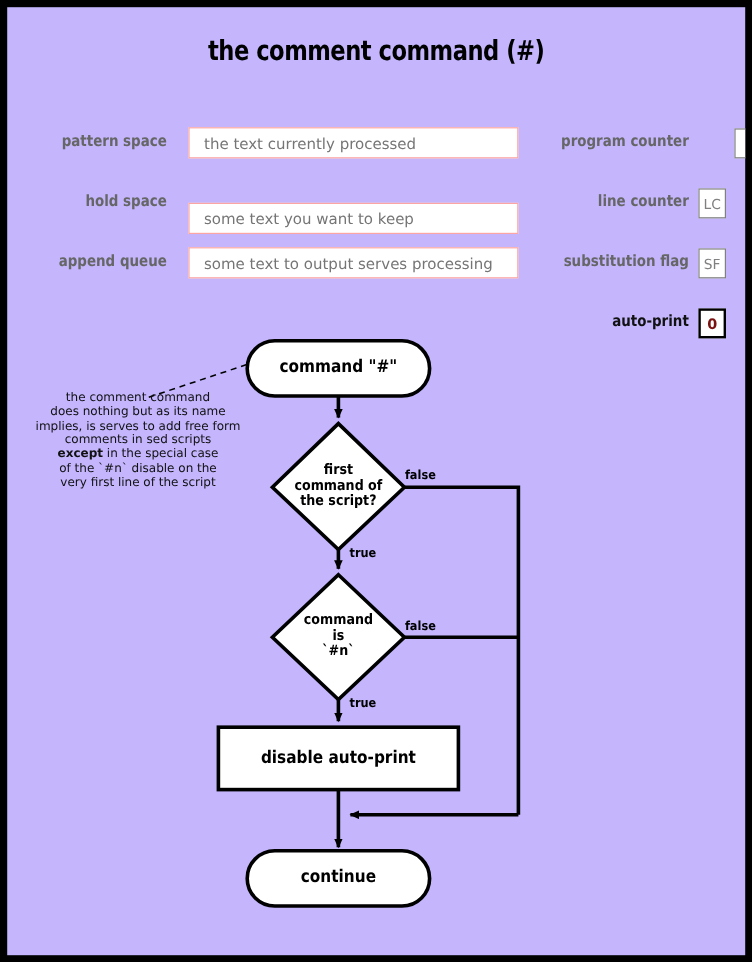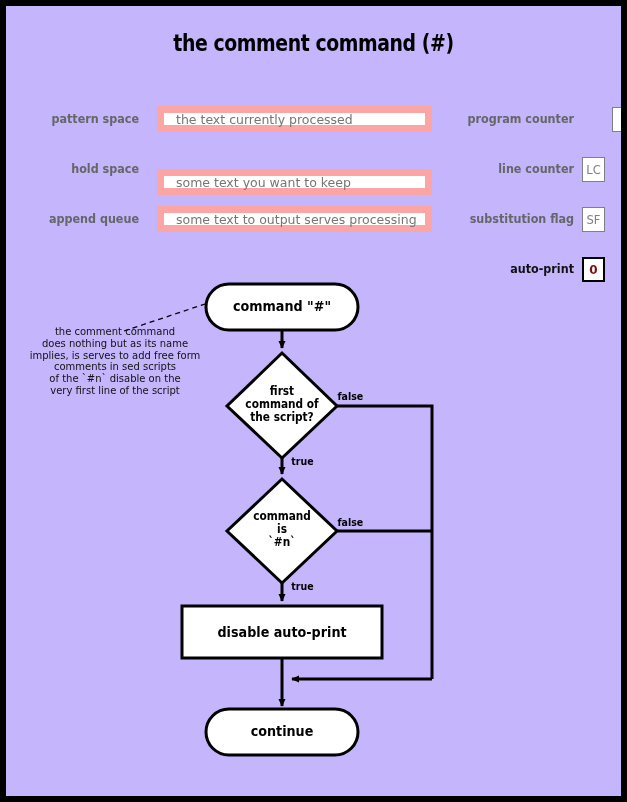--- a/index.html
+++ b/index.html
@@ -44,21 +44,21 @@
     font-size: 13px;
     color: #666666;
     transform: scaleX(0.86);
     transform-origin: right center;
     white-space: nowrap;
   }
   .reg-label.active { color: #111111; }
 
   .reg-box {
     position: absolute;
-    border: 7px solid #fca5a5;
+    border: 1px solid #fca5a5;
     background: #ffffff;
     box-sizing: border-box;
     display: flex;
     align-items: center;
   }
   .reg-box .ph {
     font-family: "DejaVu Sans", sans-serif;
     font-size: 12.5px;
     color: #757575;
     padding-left: 12px;
@@ -218,17 +218,20 @@
   <div class="edge-label" style="left:330px; top:384px;">false</div>
   <div class="edge-label" style="left:284px; top:449px;">true</div>
   <div class="edge-label" style="left:330px; top:510px;">false</div>
   <div class="edge-label" style="left:284px; top:574px;">true</div>
 
   <div class="annotation" style="left:4px; top:320px;">
     <div>the comment command</div>
     <div>does nothing but as its name</div>
     <div>implies, is serves to add free form</div>
     <div>comments in sed scripts</div>
+    <div>
+      <b>except</b><span> in the special case</span>
+    </div>
     <div>of the `#n` disable on the</div>
     <div>very first line of the script</div>
   </div>
 
 </div>
 
 </body></html>

